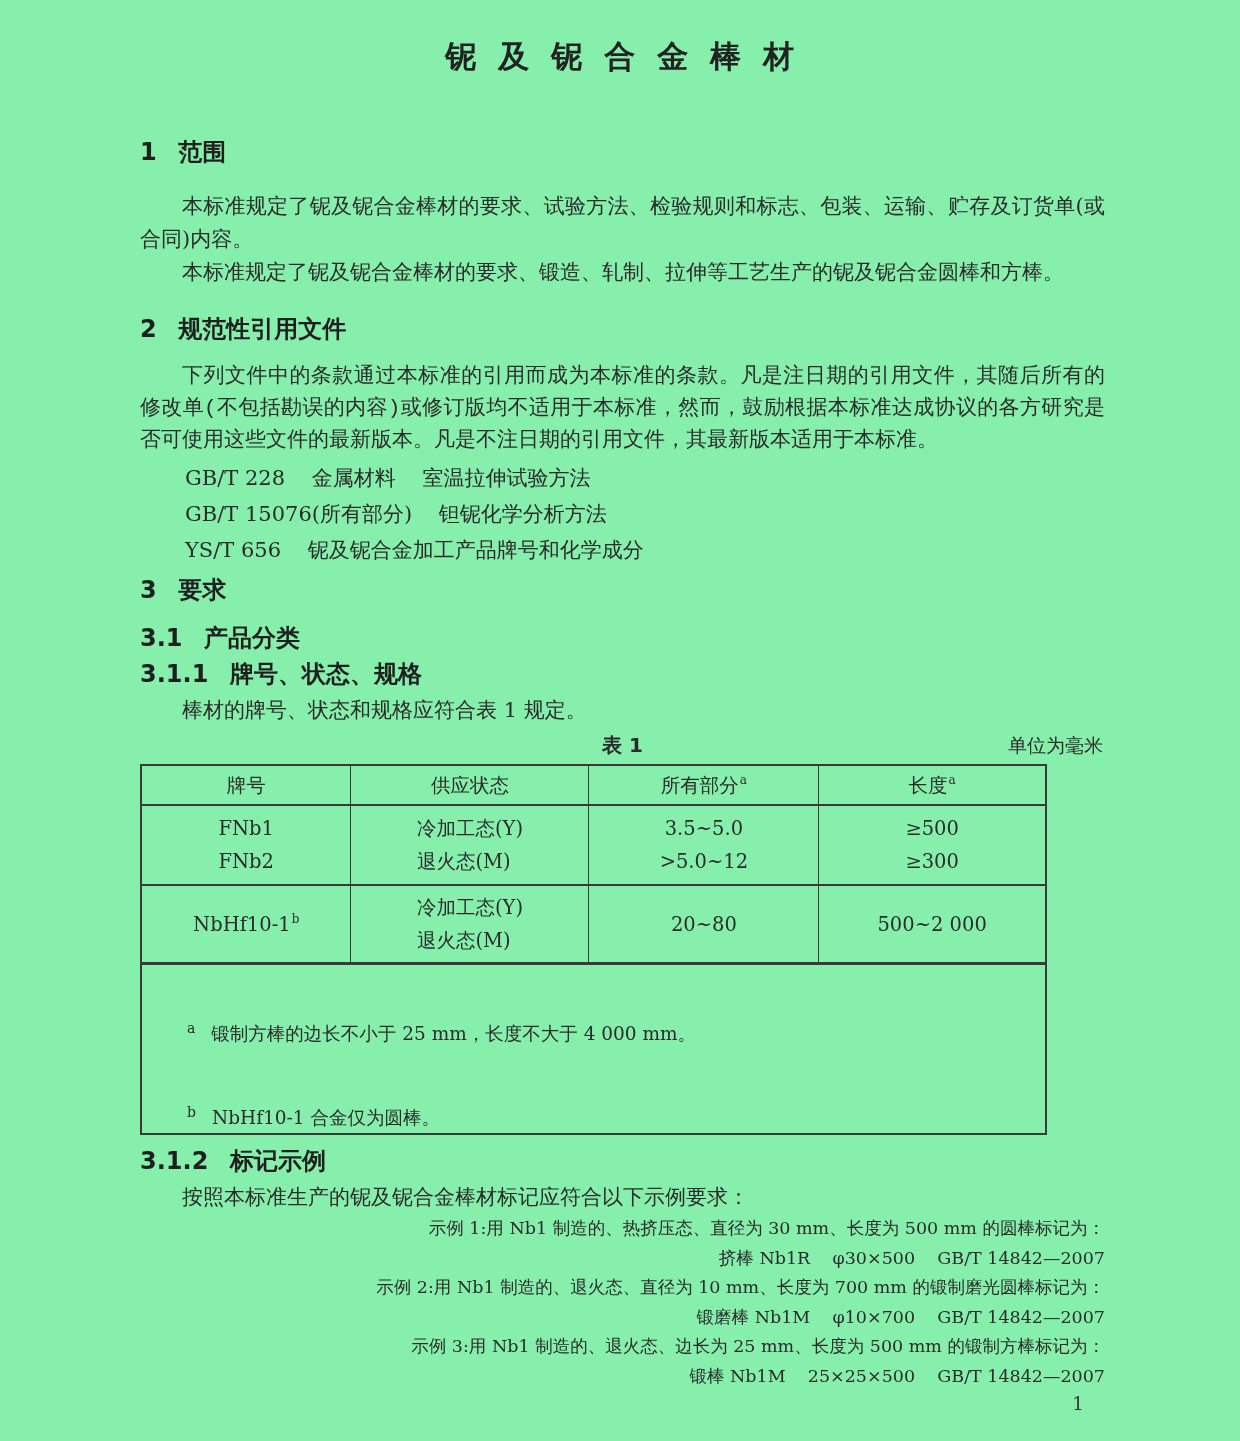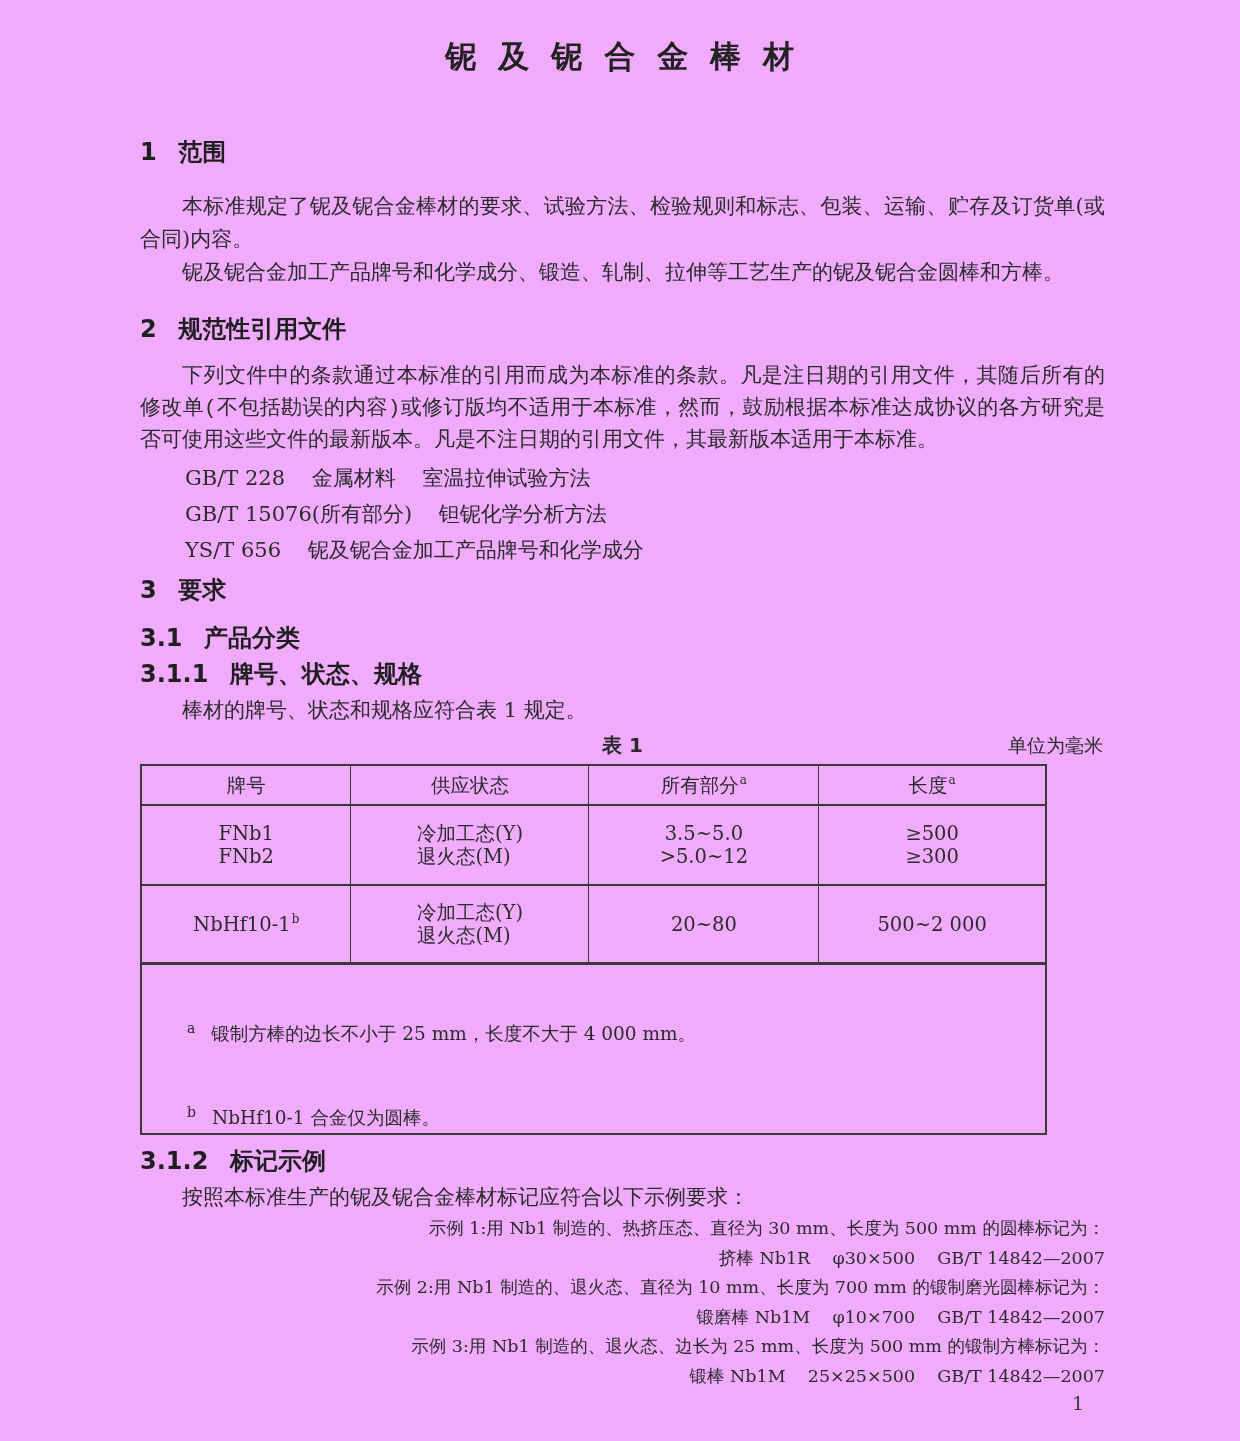--- a/index.html
+++ b/index.html
@@ -5,21 +5,21 @@
   html,body{margin:0;padding:0;}
   body{
     background:#e8e8e6;
     font-family:"DejaVu Serif","Liberation Serif",serif;
     color:#2b2b2b;
   }
   .page{
     position:relative;
     width:1240px;height:1441px;
     margin:0 auto;
-    background:#f0abfc;
+    background:#86efac;
     box-sizing:border-box;
     padding:36px 135px 0 140px;
     overflow:hidden;
   }
   .doc-title{
     margin:0;
     text-align:center;
     font-family:"DejaVu Sans","Liberation Sans",sans-serif;
     font-weight:bold;
     font-size:31px;
@@ -95,21 +95,21 @@
     font-weight:normal;
     font-size:19.5px;
     padding:0;
     color:#2b2b2b;
   }
   table.t1 tr.hdr th{height:38px;}
   table.t1 tr.r1 td{height:128px;}
   table.t1 tr.r2 td{height:78px;}
   table.t1 tr.r3 td{height:76px;}
   td.lh32{line-height:32px;}
-  td.lh39{line-height:23px;}
+  td.lh39{line-height:33px;}
   td.lh40{line-height:40px;}
   .leftblock{display:inline-block;text-align:left;}
   sup.hdr-sup{font-size:12px;vertical-align:super;margin-left:1px;}
   tr.fn td{
     height:68px;
     text-align:left;
     vertical-align:middle;
     padding-left:45px;
     border-top:3px solid #3a3a3a;
   }
@@ -140,21 +140,21 @@
 <body>
 
 <div class="page">
 
   <h1 class="doc-title">铌 及 铌 合 金 棒 材</h1>
 
   <div class="sec-head mt-s1">
     <span class="sec-num">1</span><span class="sec-txt">范围</span>
   </div>
   <p class="body indent first">本标准规定了铌及铌合金棒材的要求、试验方法、检验规则和标志、包装、运输、贮存及订货单(或合同)内容。</p>
-  <p class="body indent">铌及铌合金加工产品牌号和化学成分、锻造、轧制、拉伸等工艺生产的铌及铌合金圆棒和方棒。</p>
+  <p class="body indent">本标准规定了铌及铌合金棒材的要求、锻造、轧制、拉伸等工艺生产的铌及铌合金圆棒和方棒。</p>
 
   <div class="sec-head mt-s2">
     <span class="sec-num">2</span><span class="sec-txt">规范性引用文件</span>
   </div>
   <p class="body indent sp2">下列文件中的条款通过本标准的引用而成为本标准的条款。凡是注日期的引用文件，其随后所有的修改单(不包括勘误的内容)或修订版均不适用于本标准，然而，鼓励根据本标准达成协议的各方研究是否可使用这些文件的最新版本。凡是不注日期的引用文件，其最新版本适用于本标准。</p>
   <div class="refs">
     <p class="ref-line">GB/T 228&nbsp;&nbsp;&nbsp;&nbsp;金属材料&nbsp;&nbsp;&nbsp;&nbsp;室温拉伸试验方法</p>
     <p class="ref-line">GB/T 15076(所有部分)&nbsp;&nbsp;&nbsp;&nbsp;钽铌化学分析方法</p>
     <p class="ref-line">YS/T 656&nbsp;&nbsp;&nbsp;&nbsp;铌及铌合金加工产品牌号和化学成分</p>
   </div>

